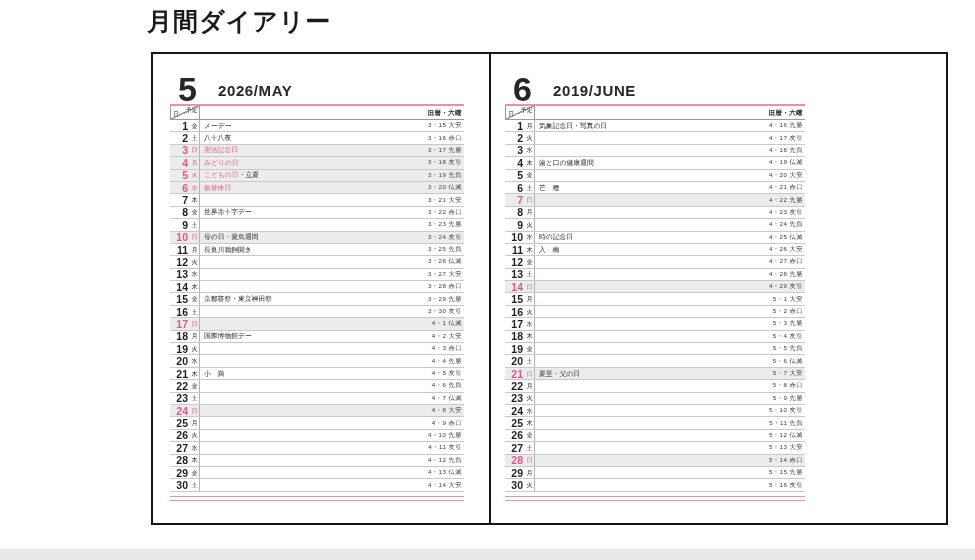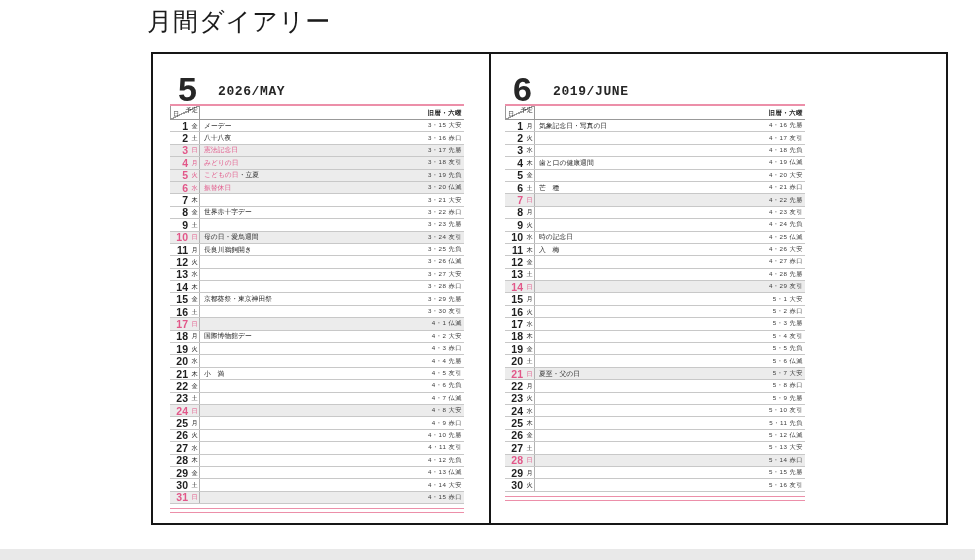--- a/index.html
+++ b/index.html
@@ -4,21 +4,21 @@
 <style>
   html, body { margin:0; padding:0; }
   body {
     width:975px; height:560px; position:relative; overflow:hidden;
     background:#ffffff;
     font-family:"Liberation Sans","DejaVu Sans",sans-serif;
     -webkit-font-smoothing:antialiased;
   }
   .page-title {
     position:absolute; left:147px; top:5px;
-    font-size:25px; font-weight:400; letter-spacing:1px; color:#1b1b1b;
+    font-size:25px; font-weight:700; letter-spacing:1px; color:#1b1b1b;
   }
   .bottom-strip {
     position:absolute; left:0; right:0; bottom:0; height:11px; background:#e9e9e9;
   }
   .spread {
     position:absolute; left:151px; top:52px; width:793px; height:469px;
     border:2px solid #161616; background:#ffffff;
   }
   .gutter {
     position:absolute; left:336px; top:0; bottom:0; width:2px; background:#161616;
@@ -27,21 +27,21 @@
   .page-may  { left:17px;  width:294px; }
   .page-june { left:352px; width:300px; }
 
   .month-head { position:relative; height:50px; border-bottom:2px solid #ec8fa9; }
   .month-num {
     position:absolute; left:8px; bottom:0px;
     font-size:34px; font-weight:bold; line-height:30px; color:#262626; letter-spacing:-1px;
   }
   .month-label {
     position:absolute; left:48px; bottom:5px;
-    font-size:13px; font-weight:bold; letter-spacing:0.6px; color:#262626;font-family:Liberation Mono, monospace;
+    font-size:15px; font-weight:bold; letter-spacing:0.6px; color:#262626;
   }
 
   .colhead { position:relative; height:13px; border-bottom:1px solid #999; }
   .diagcell {
     position:absolute; left:0; top:0; width:30px; height:13px; box-sizing:border-box;
     border-left:1px solid #999; border-right:1px solid #999;
     background:linear-gradient(to bottom right, transparent 47%, #999 47%, #999 53%, transparent 53%);
   }
   .plan-label { position:absolute; right:1px; top:0px;  font-size:6.2px; color:#333; }
   .day-label  { position:absolute; left:2px; bottom:0px; font-size:6.2px; color:#333; }
@@ -360,29 +360,20 @@
   </div>
         <div class="row">
     <span class="dnum">30</span>
     <span class="dwd">土</span>
     <span class="evcell">
       <span class="evp"></span>
       <span class="ev"></span>
       <span class="lunar">4・14 大安</span>
     </span>
   </div>
-        <div class="row hl">
-    <span class="dnum">31</span>
-    <span class="dwd">日</span>
-    <span class="evcell">
-      <span class="evp"></span>
-      <span class="ev"></span>
-      <span class="lunar">4・15 赤口</span>
-    </span>
-  </div>
       </div>
     <div class="footer-rule"></div>
   </div>
 
   <div class="gutter"></div>
 
   <div class="page page-june">
     <div class="month-head">
       <div class="month-num">6</div>
       <div class="month-label">2019/JUNE</div>

